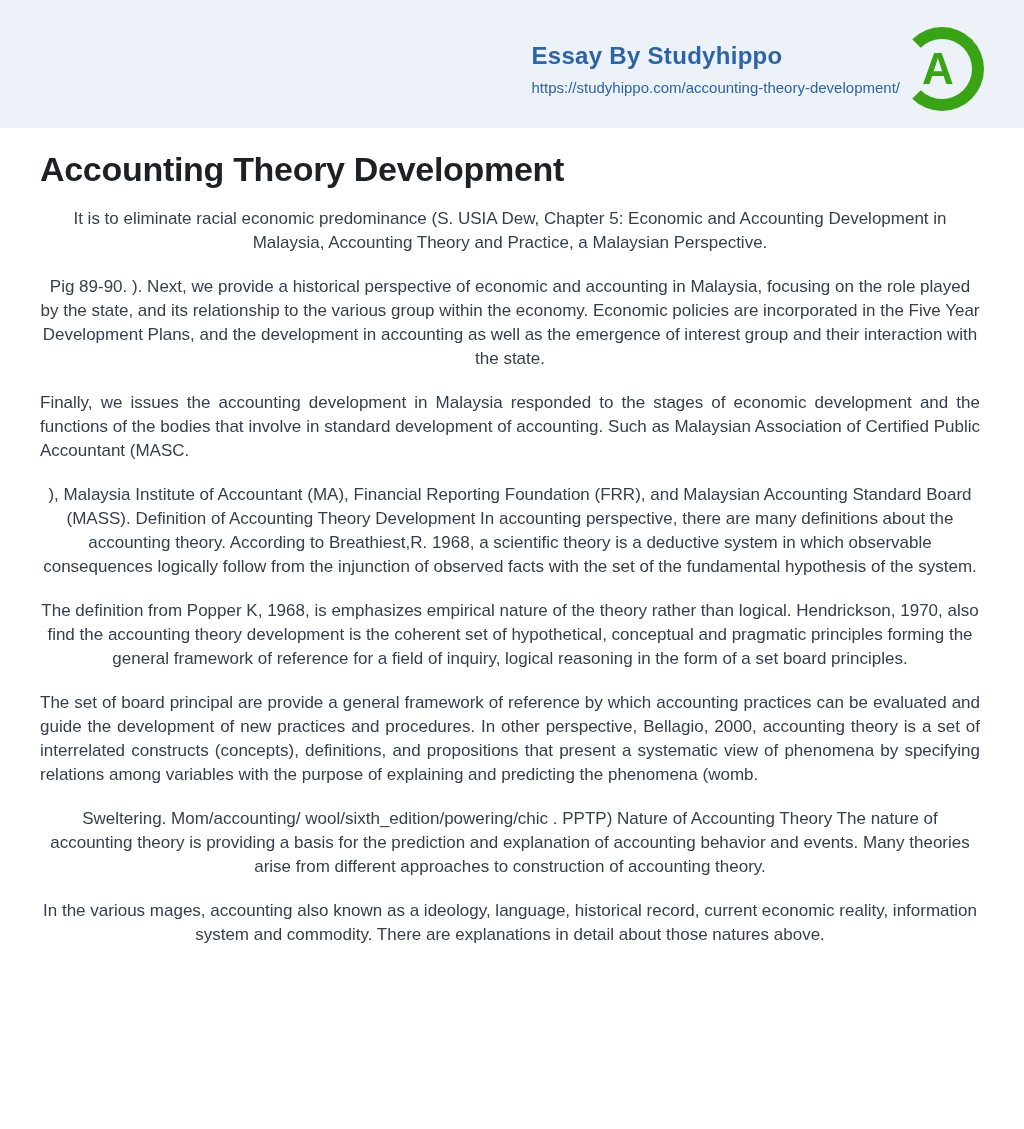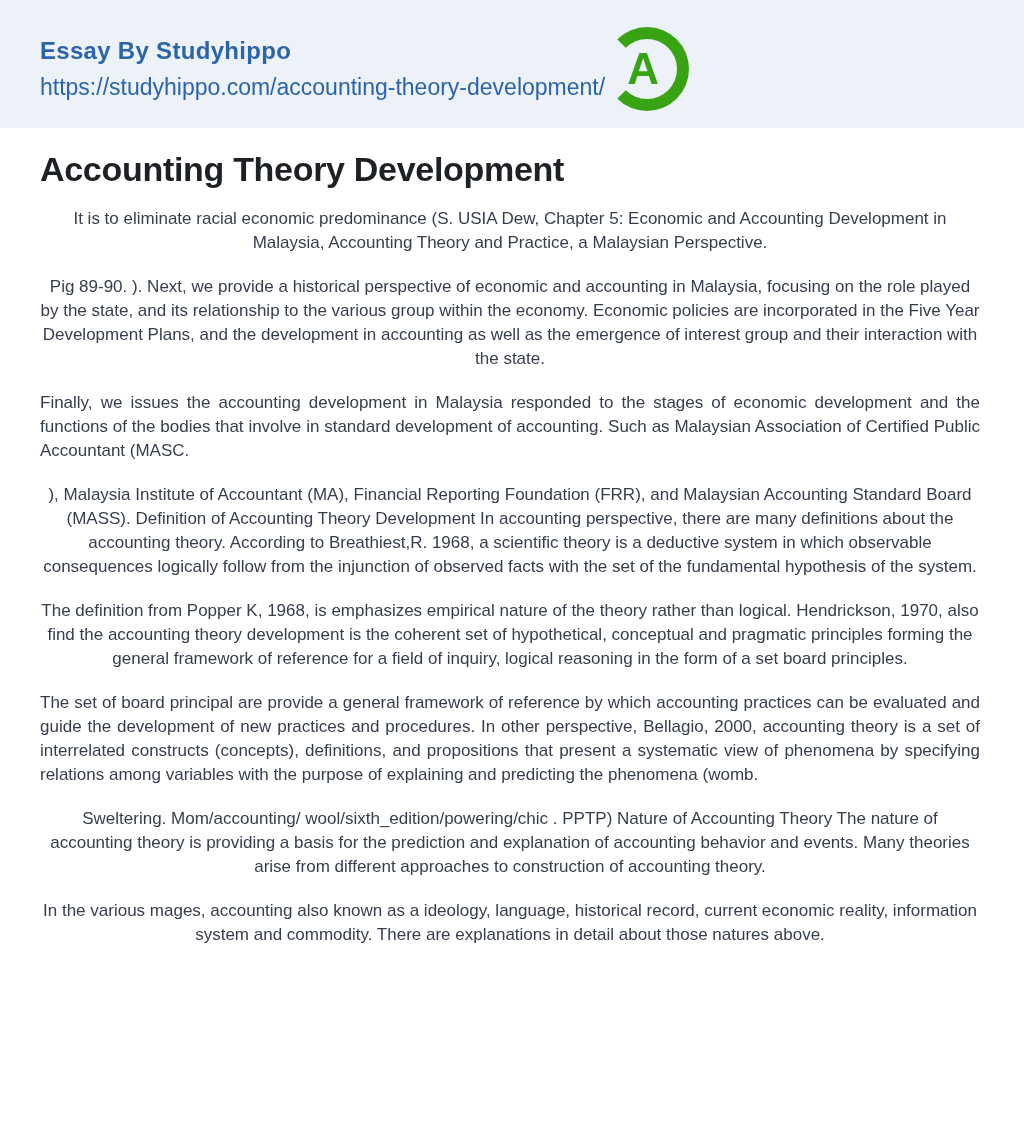--- a/index.html
+++ b/index.html
@@ -7,35 +7,35 @@
   body {
     width: 1024px;
     min-height: 1129px;
     font-family: "Liberation Sans", "DejaVu Sans", sans-serif;
     color: var(--body-color, #363e4c);
   }
 
   
   .header {
     background: var(--header-bg, #edf1f8);
-    padding: 34px 40px 24px 40px;
+    padding: 34px 40px 24px 28px;
     height: 128px;
     display: flex;
-    justify-content: flex-start;
+    justify-content: flex-end;
     align-items: center;
   }
   .header-text { display: flex; flex-direction: column; gap: 9px; }
   .brand {
     font-size: 24px;
     font-weight: 700;
     color: var(--accent-blue, #2b65a8);
     letter-spacing: 0.3px;
   }
   .url {
-    font-size: 23px;
+    font-size: 15px;
     font-weight: 400;
     color: var(--accent-blue, #2b65a8);
     text-decoration: none;
     cursor: pointer;
   }
 
   
   .logo {
     width: 84px;
     height: 84px;

